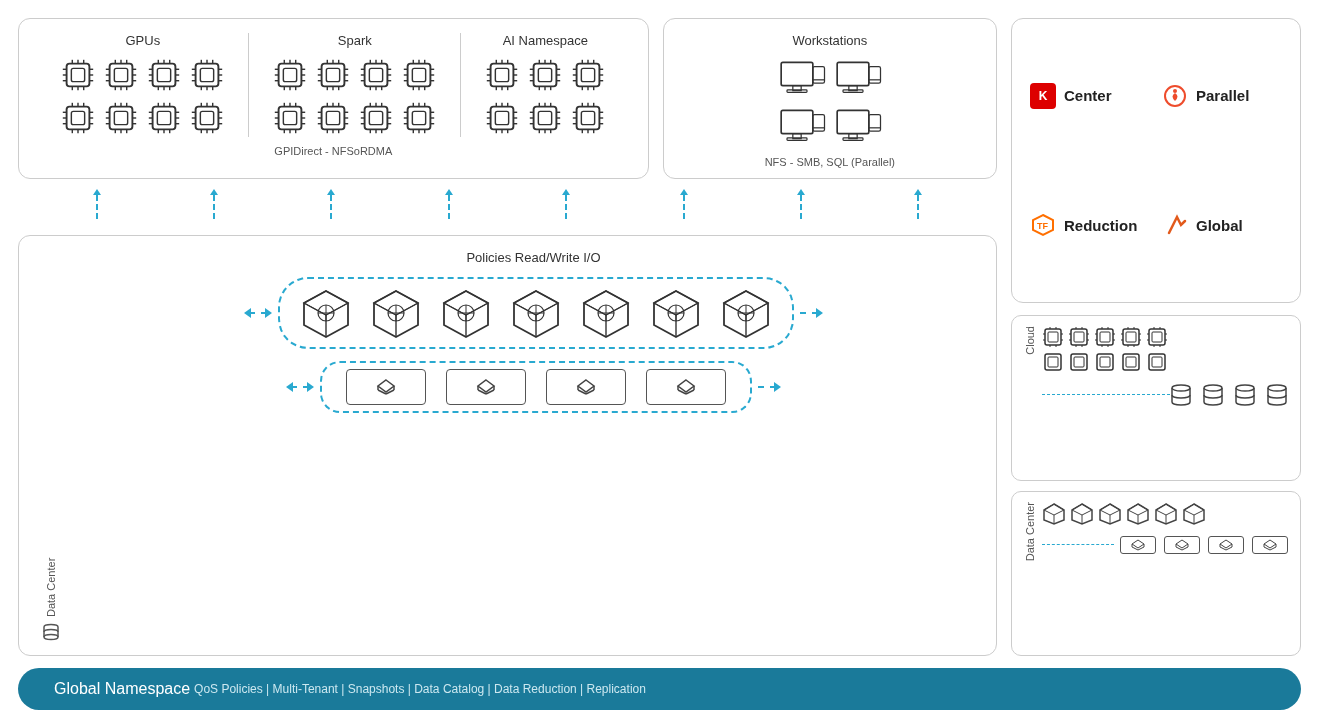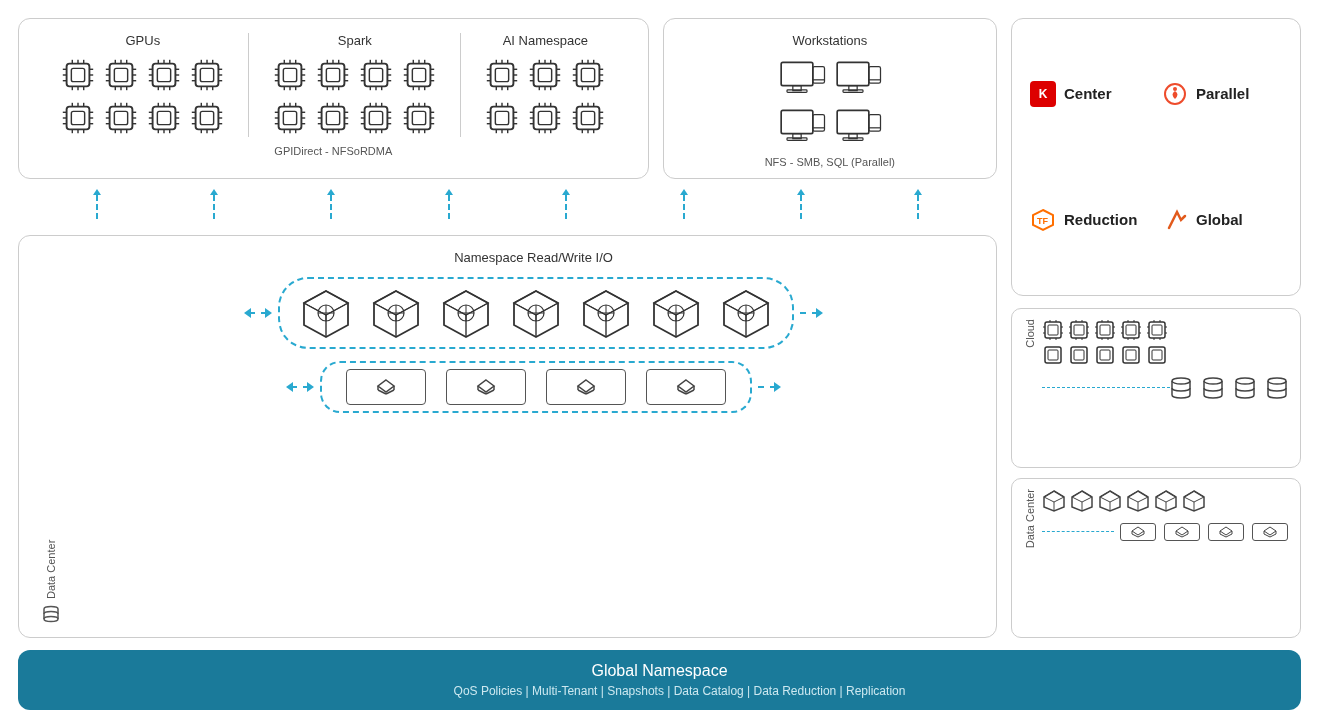--- a/index.html
+++ b/index.html
@@ -272,38 +272,37 @@
 
     .dashed-line-h {
       height: 2px;
       border-top: 1.5px dashed #29a9d0;
       flex: 1;
     }
 
     
     .bottom-bar {
       background: #1a7a9a;
-      border-radius: 12px;
+      border-radius: 21px;
       padding: 12px 36px;
       display: flex;
-      flex-direction: column;
+      flex-direction: row;
       align-items: center;
       gap: 4px;
     }
 
     .bottom-title {
       color: #fff;
       font-size: 16px;
       font-weight: 500;
     }
 
     .bottom-subtitle {
       color: #cce8f0;
       font-size: 12px;
-      margin-left: 40px;
     }
 
     
     .chip-svg { display: block; }
 
     
     .cube-svg { display: block; }
 
     .section-with-label {
       display: flex;
@@ -775,21 +774,21 @@
         <div class="vertical-label">
           <svg width="16" height="20" viewBox="0 0 16 20">
               <ellipse cx="8" cy="4" rx="7" ry="2.5" fill="none" stroke="#555" stroke-width="1.5"></ellipse>
               <path d="M1 4 v5 c0 1.4 3.1 2.5 7 2.5s7-1.1 7-2.5V4" fill="none" stroke="#555" stroke-width="1.5"></path>
               <path d="M1 9 v5 c0 1.4 3.1 2.5 7 2.5s7-1.1 7-2.5V9" fill="none" stroke="#555" stroke-width="1.5"></path>
             </svg>
           <span>Data Center</span>
         </div>
 
         <div class="dc-inner" style="flex:1;">
-          <div class="dc-title">Namespace Read/Write I/O</div>
+          <div class="dc-title">Policies Read/Write I/O</div>
 
           <div style="display:flex;align-items:center;gap:6px;justify-content:center;">
 
             <div style="display:flex;align-items:center;gap:0;">
               <div class="arrow-left"></div>
               <div style="width:18px;border-top:2px dashed #29a9d0;"></div>
               <div class="arrow-right"></div>
             </div>
 
             <div style="border:2px dashed #29a9d0;border-radius:30px;padding:8px 20px;display:flex;gap:18px;align-items:center;">

